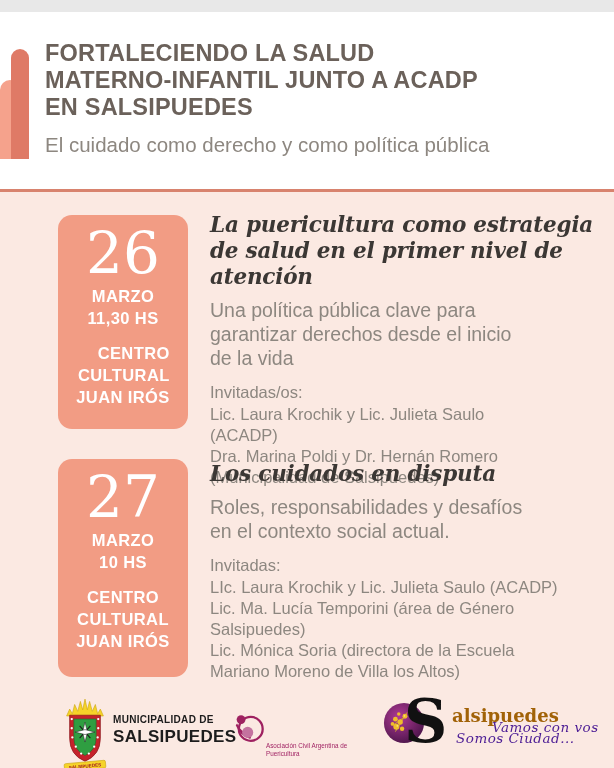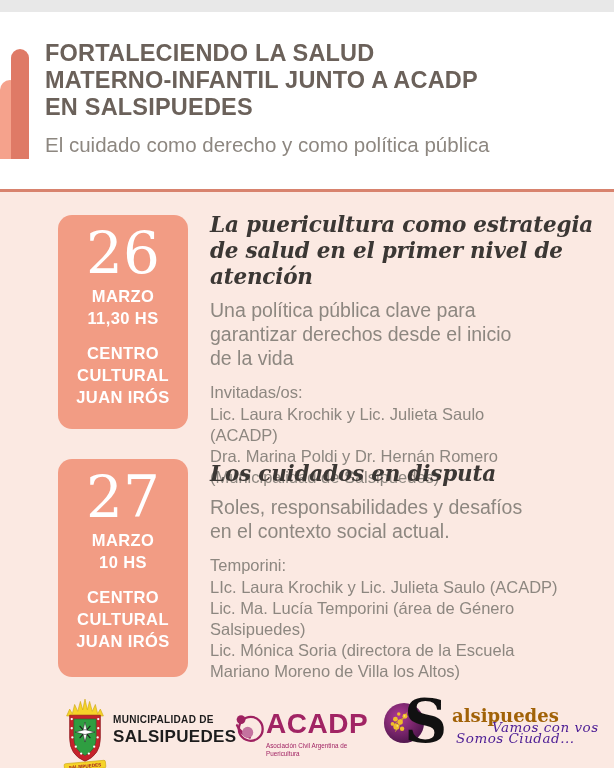--- a/index.html
+++ b/index.html
@@ -46,21 +46,21 @@
   }
 
   
   .date-card {
     position:absolute; left:58px; width:130px;
     background:var(--card-salmon, #f29c84);
     border-radius:14px;
     color:#ffffff; text-align:center;
     display:flex; flex-direction:column; align-items:center;
   }
-  .date-card.card-1 { top:203px; height:214px; }
+  .date-card.card-1 { top:203px; height:214px;text-align:right; }
   .date-card.card-2 { top:447px; height:218px; }
   .day {
     font-family:"DejaVu Serif", serif;
     font-size:58px; line-height:64px; font-weight:400;
     margin-top:6px;
   }
   .month, .time, .venue {
     font-size:16.5px; line-height:22px; font-weight:bold; letter-spacing:0.4px;
   }
   .venue { margin-top:13px; }
@@ -165,21 +165,21 @@
     <div class="time">10 HS</div>
     <div class="venue ml">CENTRO
 CULTURAL
 JUAN IRÓS</div>
   </div>
 
   <div class="event-text text-2">
     <h2 class="event-title ml">Los cuidados en disputa</h2>
     <p class="event-desc ml">Roles, responsabilidades y desafíos
 en el contexto social actual.</p>
-    <div class="guests-label">Temporini:</div>
+    <div class="guests-label">Invitadas:</div>
     <div class="guests-lines ml">LIc. Laura Krochik y Lic. Julieta Saulo (ACADP)
 Lic. Ma. Lucía Temporini (área de Género
 Salsipuedes)
 Lic. Mónica Soria (directora de la Escuela
 Mariano Moreno de Villa los Altos)</div>
   </div>
 
   <svg class="muni-shield" width="46" height="78" viewBox="0 0 60 101">
     <path d="M6 27 L10 18 L13.5 24 L16.5 12 L20.5 21 L24 8 L27 19 L30 5 L33 19 L36 8 L39.5 21 L43.5 12 L46.5 24 L50 18 L54 27 Z" fill="#f6d329" stroke="#caa613" stroke-width="0.8"></path>
     <path d="M10 26 h40 v30 q0 22 -20 30 q-20 -8 -20 -30 z" fill="#c5222b" stroke="#8e1a1f" stroke-width="1"></path>
@@ -206,21 +206,20 @@
     <div class="muni-org">MUNICIPALIDAD DE</div>
     <div class="muni-name">SALSIPUEDES</div>
   </div>
 
   <svg class="acadp-icon" width="30" height="34" viewBox="0 0 34 38">
     <circle cx="19" cy="20" r="13.5" fill="none" stroke="#9e2160" stroke-width="2.6"></circle>
     <circle cx="8" cy="9.5" r="5" fill="#9e2160"></circle>
     <path d="M3.5 14 Q9 26 20 27 L18.5 31.5 Q6.5 28 2 16 Z" fill="#9e2160"></path>
     <circle cx="15.5" cy="24" r="6.3" fill="#c4729f"></circle>
   </svg>
-  <div class="acadp-wordmark">ACADP</div>
   <div class="acadp-tagline">Asociación Civil Argentina de Puericultura</div>
 
   <svg class="city-circle" width="42" height="42" viewBox="0 0 44 44">
     <defs>
       <radialGradient id="pg" cx="38%" cy="35%" r="75%">
         <stop offset="0%" stop-color="#b13a96"></stop>
         <stop offset="100%" stop-color="#451245"></stop>
       </radialGradient>
     </defs>
     <circle cx="22" cy="22" r="21" fill="url(#pg)"></circle>

